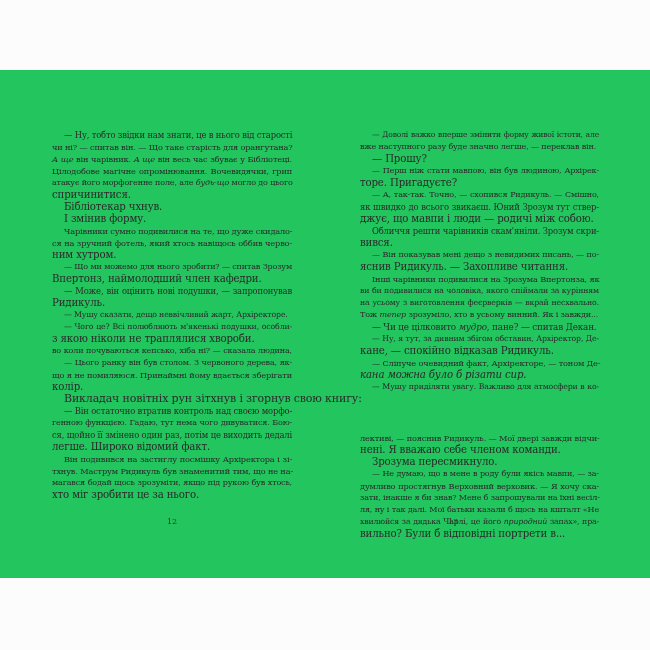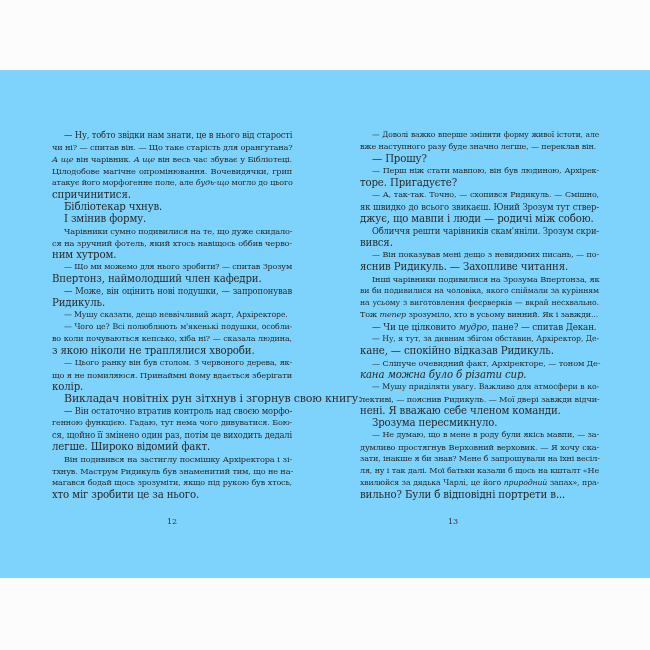--- a/index.html
+++ b/index.html
@@ -6,21 +6,21 @@
   body {
     width: 650px; height: 650px; overflow: hidden;
     background: #ffffff;
     font-family: "DejaVu Serif", "Liberation Serif", serif;
     color: #2a2a2a;
     position: relative;
   }
   .band { position: absolute; left: 0; width: 650px; background: #fcfcfc; }
   .band.top { top: 0; height: 70px; }
   .band.bottom { top: 578px; height: 72px; }
-  .spread { position: absolute; top: 70px; left: 0; width: 650px; height: 508px; background: #7dd3fc; }
+  .spread { position: absolute; top: 70px; left: 0; width: 650px; height: 508px; background: #22c55e; }
   .page { position: absolute; top: 0; height: 508px; }
   .page.left { left: 52px; width: 240px; }
   .page.right { left: 360px; width: 239px; }
   .col { position: absolute; top: 59px; left: 0; width: 100%; }
   .line {
     height: 15.25px; line-height: 15.25px;
     font-size: 10.2px; white-space: nowrap;
     text-align: justify; text-align-last: justify;
     letter-spacing: -0.15px;
   }
@@ -51,22 +51,22 @@
         <div class="line indent last" style="height: 12px; line-height: 12px;"><span>І змінив форму.</span></div>
         <div class="line indent" style="height: 12px; line-height: 12px; font-size: 8.2px;"><span>Чарівники сумно подивилися на те, що дуже скидало-</span></div>
         <div class="line" style="height: 12px; line-height: 12px; font-size: 8.2px;"><span>ся на зручний фотель, який хтось навіщось оббив черво-</span></div>
         <div class="line last" style="height: 12px; line-height: 12px;"><span>ним хутром.</span></div>
         <div class="line indent" style="height: 12px; line-height: 12px; font-size: 8px;"><span>— Що ми можемо для нього зробити? — спитав Зрозум</span></div>
         <div class="line last" style="height: 12px; line-height: 12px;"><span>Впертонз, наймолодший член кафедри.</span></div>
         <div class="line indent" style="height: 12px; line-height: 12px; font-size: 8.4px;"><span>— Може, він оцінить нові подушки, — запропонував</span></div>
         <div class="line last" style="height: 12px; line-height: 12px;"><span>Ридикуль.</span></div>
         <div class="line indent last" style="height: 12px; line-height: 12px; font-size: 7.8px;"><span>— Мушу сказати, дещо неввічливий жарт, Архіректоре.</span></div>
         <div class="line indent" style="height: 12px; line-height: 12px; font-size: 7.8px;"><span>— Чого це? Всі полюбляють м'якенькі подушки, особли-</span></div>
+        <div class="line last" style="height: 12px; line-height: 12px;"><span>з якою ніколи не траплялися хвороби.</span></div>
         <div class="line" style="height: 12px; line-height: 12px; font-size: 8px;"><span>во коли почуваються кепсько, хіба ні? — сказала людина,</span></div>
-        <div class="line last" style="height: 12px; line-height: 12px;"><span>з якою ніколи не траплялися хвороби.</span></div>
         <div class="line indent" style="height: 12px; line-height: 12px; font-size: 8px;"><span>— Цього ранку він був столом. З червоного дерева, як-</span></div>
         <div class="line" style="height: 12px; line-height: 12px; font-size: 8.2px;"><span>що я не помиляюся. Принаймні йому вдається зберігати</span></div>
         <div class="line last" style="height: 12px; line-height: 12px;"><span>колір.</span></div>
         <div class="line indent last" style="height: 12px; line-height: 12px; font-size: 11px;"><span>Викладач новітніх рун зітхнув і згорнув свою книгу:</span></div>
         <div class="line indent" style="height: 12px; line-height: 12px; font-size: 8.4px;"><span>— Він остаточно втратив контроль над своєю морфо-</span></div>
         <div class="line" style="height: 12px; line-height: 12px; font-size: 8px;"><span>генною функцією. Гадаю, тут нема чого дивуватися. Бою-</span></div>
         <div class="line" style="height: 12px; line-height: 12px; font-size: 8.4px;"><span>ся, щойно її змінено один раз, потім це виходить дедалі</span></div>
         <div class="line last" style="height: 12px; line-height: 12px;"><span>легше. Широко відомий факт.</span></div>
         <div class="line indent" style="height: 12px; line-height: 12px; font-size: 8.2px;"><span>Він подивився на застиглу посмішку Архіректора і зі-</span></div>
         <div class="line" style="height: 12px; line-height: 12px; font-size: 8.2px;"><span>тхнув. Маструм Ридикуль був знаменитий тим, що не на-</span></div>
@@ -92,21 +92,21 @@
         <div class="line indent" style="height: 12px; line-height: 12px; font-size: 8.2px;"><span>Інші чарівники подивилися на Зрозума Впертонза, як</span></div>
         <div class="line" style="height: 12px; line-height: 12px; font-size: 7.8px;"><span>ви би подивилися на чоловіка, якого спіймали за курінням</span></div>
         <div class="line" style="height: 12px; line-height: 12px; font-size: 7.8px;"><span>на усьому з виготовлення феєрверків — вкрай несхвально.</span></div>
         <div class="line last" style="height: 12px; line-height: 12px; font-size: 8px;"><span>Тож </span><i>тепер</i><span> зрозуміло, хто в усьому винний. Як і завжди...</span></div>
         <div class="line indent last" style="height: 12px; line-height: 12px; font-size: 8.8px;"><span>— Чи це цілковито </span><i>мудро</i><span>, пане? — спитав Декан.</span></div>
         <div class="line indent" style="height: 12px; line-height: 12px; font-size: 7.8px;"><span>— Ну, я тут, за дивним збігом обставин, Архіректор, Де-</span></div>
         <div class="line last" style="height: 12px; line-height: 12px;"><span>кане, — спокійно відказав Ридикуль.</span></div>
         <div class="line indent" style="height: 12px; line-height: 12px; font-size: 8.2px;"><span>— Сліпуче очевидний факт, Архіректоре, — тоном Де-</span></div>
         <div class="line last" style="height: 12px; line-height: 12px; font-style: italic;"><span>кана можна було б різати сир.</span></div>
         <div class="line indent" style="height: 12px; line-height: 12px; font-size: 7.8px;"><span>— Мушу приділяти увагу. Важливо для атмосфери в ко-</span></div>
-        <div class="line" style="height: 12px; line-height: 12px; font-size: 8.2px;"><span>лективі, — пояснив Ридикуль. — Мої двері завжди відчи-</span></div>
+        <div class="line" style="height: 12px; line-height: 12px; font-size: 8.2px; margin-top: 39px;"><span>лективі, — пояснив Ридикуль. — Мої двері завжди відчи-</span></div>
         <div class="line last" style="height: 12px; line-height: 12px;"><span>нені. Я вважаю себе членом команди.</span></div>
         <div class="line indent last" style="height: 12px; line-height: 12px;"><span>Зрозума пересмикнуло.</span></div>
         <div class="line indent" style="height: 12px; line-height: 12px; font-size: 8px;"><span>— Не думаю, що в мене в роду були якісь мавпи, — за-</span></div>
         <div class="line" style="height: 12px; line-height: 12px; font-size: 8.2px;"><span>думливо простягнув Верховний верховик. — Я хочу ска-</span></div>
         <div class="line" style="height: 12px; line-height: 12px; font-size: 8px;"><span>зати, інакше я би знав? Мене б запрошували на їхні весіл-</span></div>
         <div class="line" style="height: 12px; line-height: 12px; font-size: 8px;"><span>ля, ну і так далі. Мої батьки казали б щось на кшталт «Не</span></div>
         <div class="line" style="height: 12px; line-height: 12px; font-size: 7.8px;"><span>хвилюйся за дядька Чарлі, це його </span><i>природний</i><span> запах», пра-</span></div>
         <div class="line last" style="height: 12px; line-height: 12px;"><span>вильно? Були б відповідні портрети в...</span></div>
       </div>
     <div class="pagenum">13</div>

